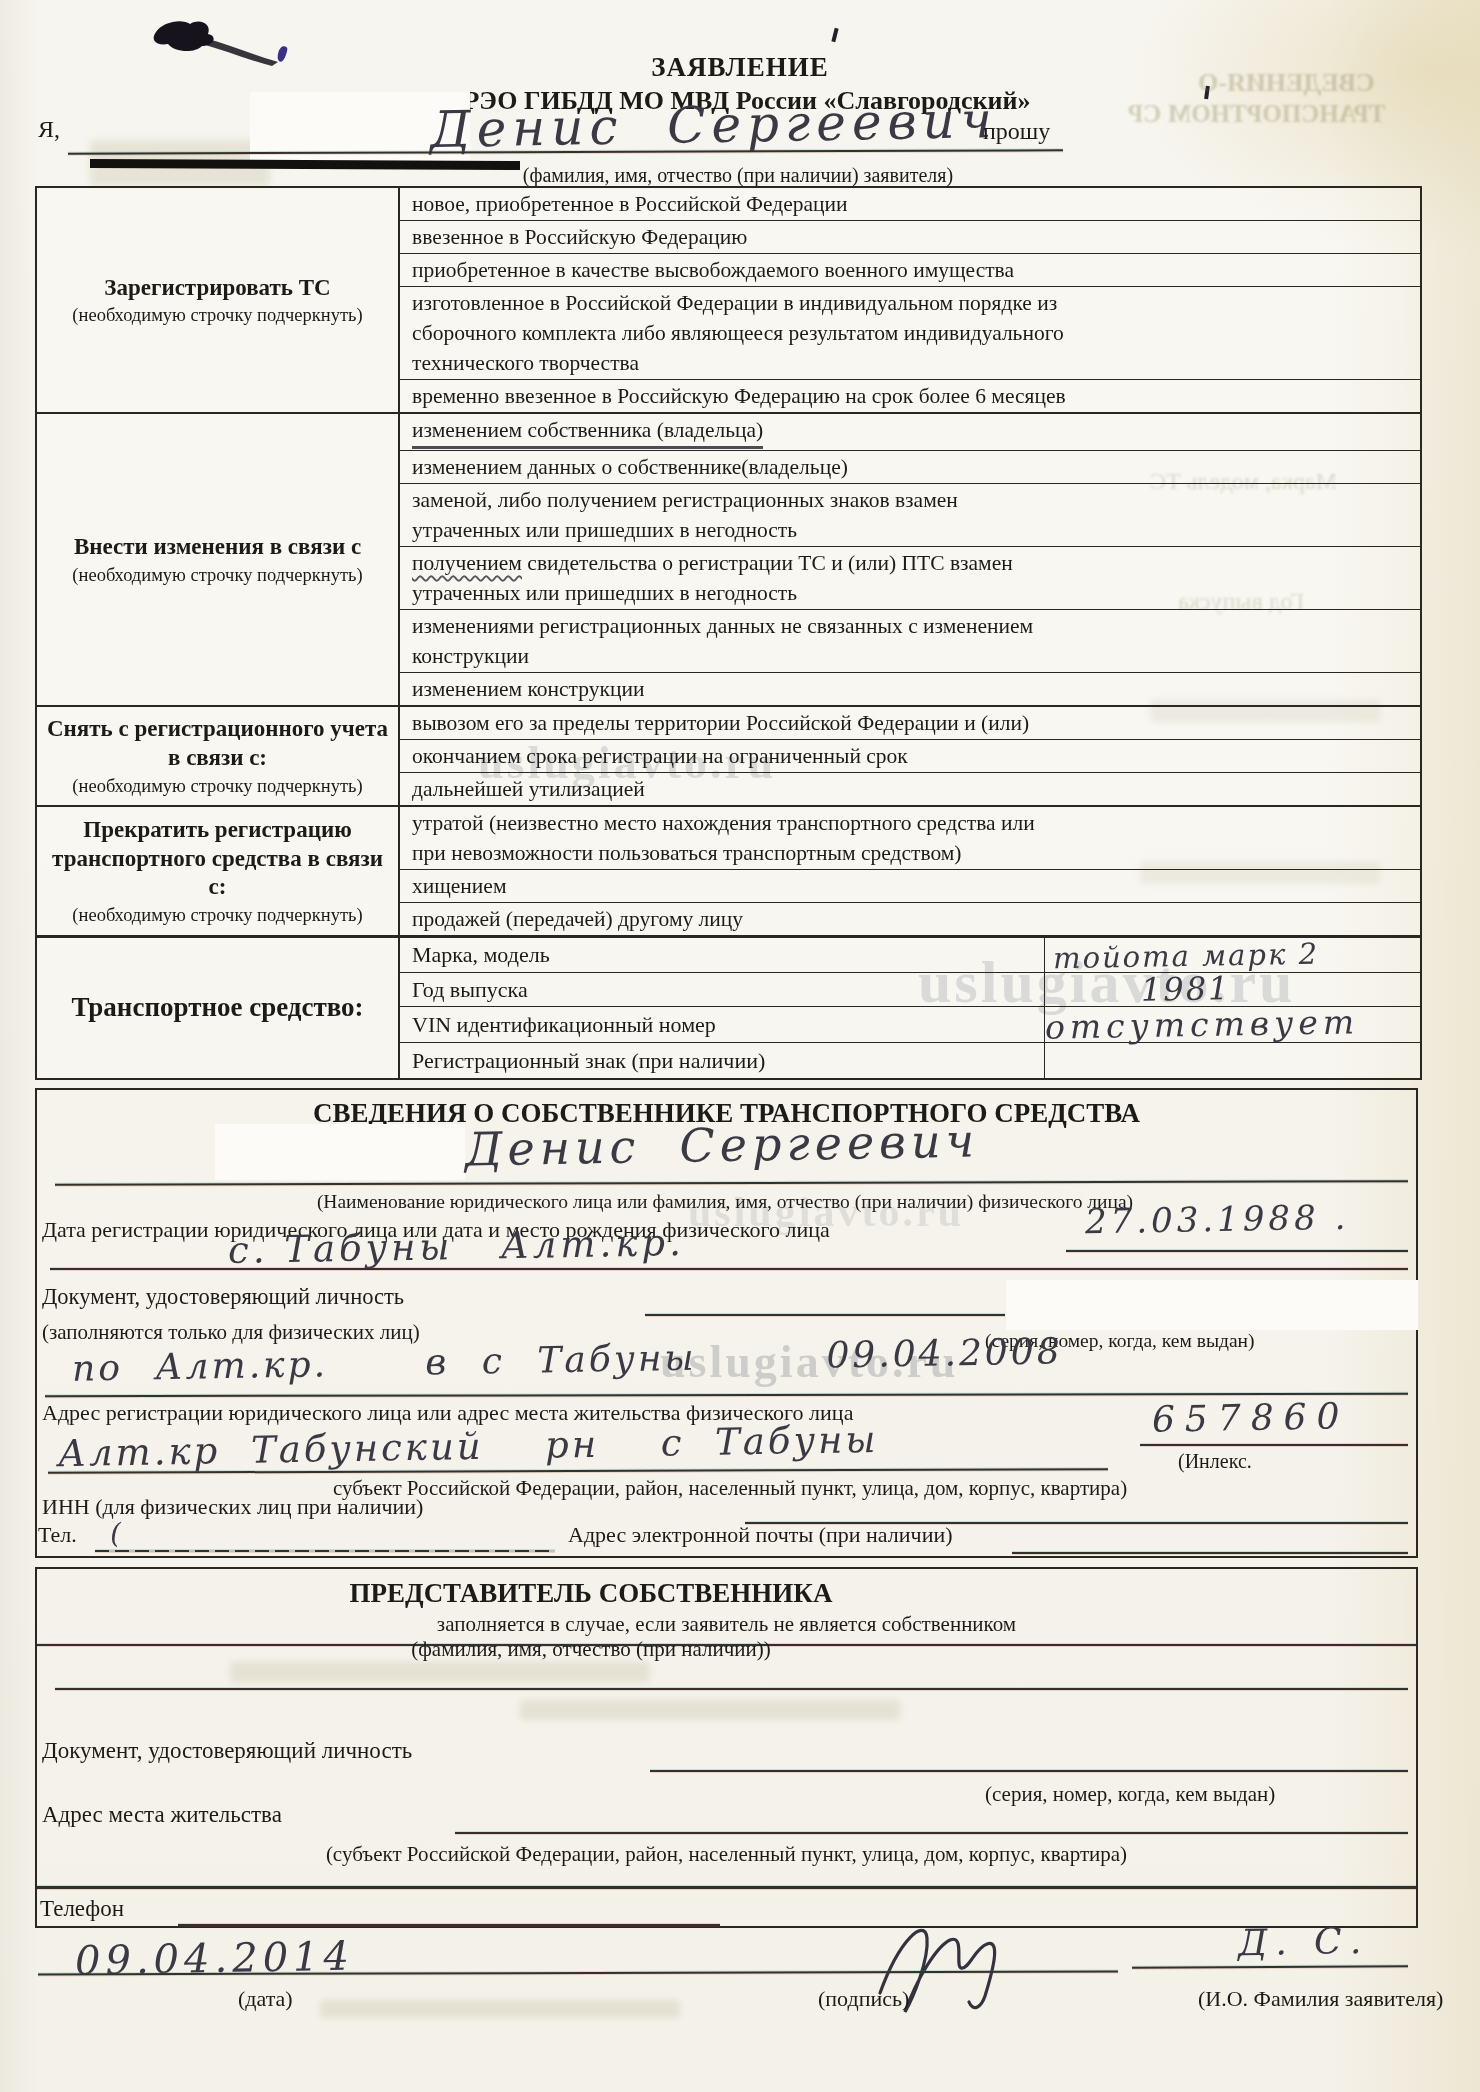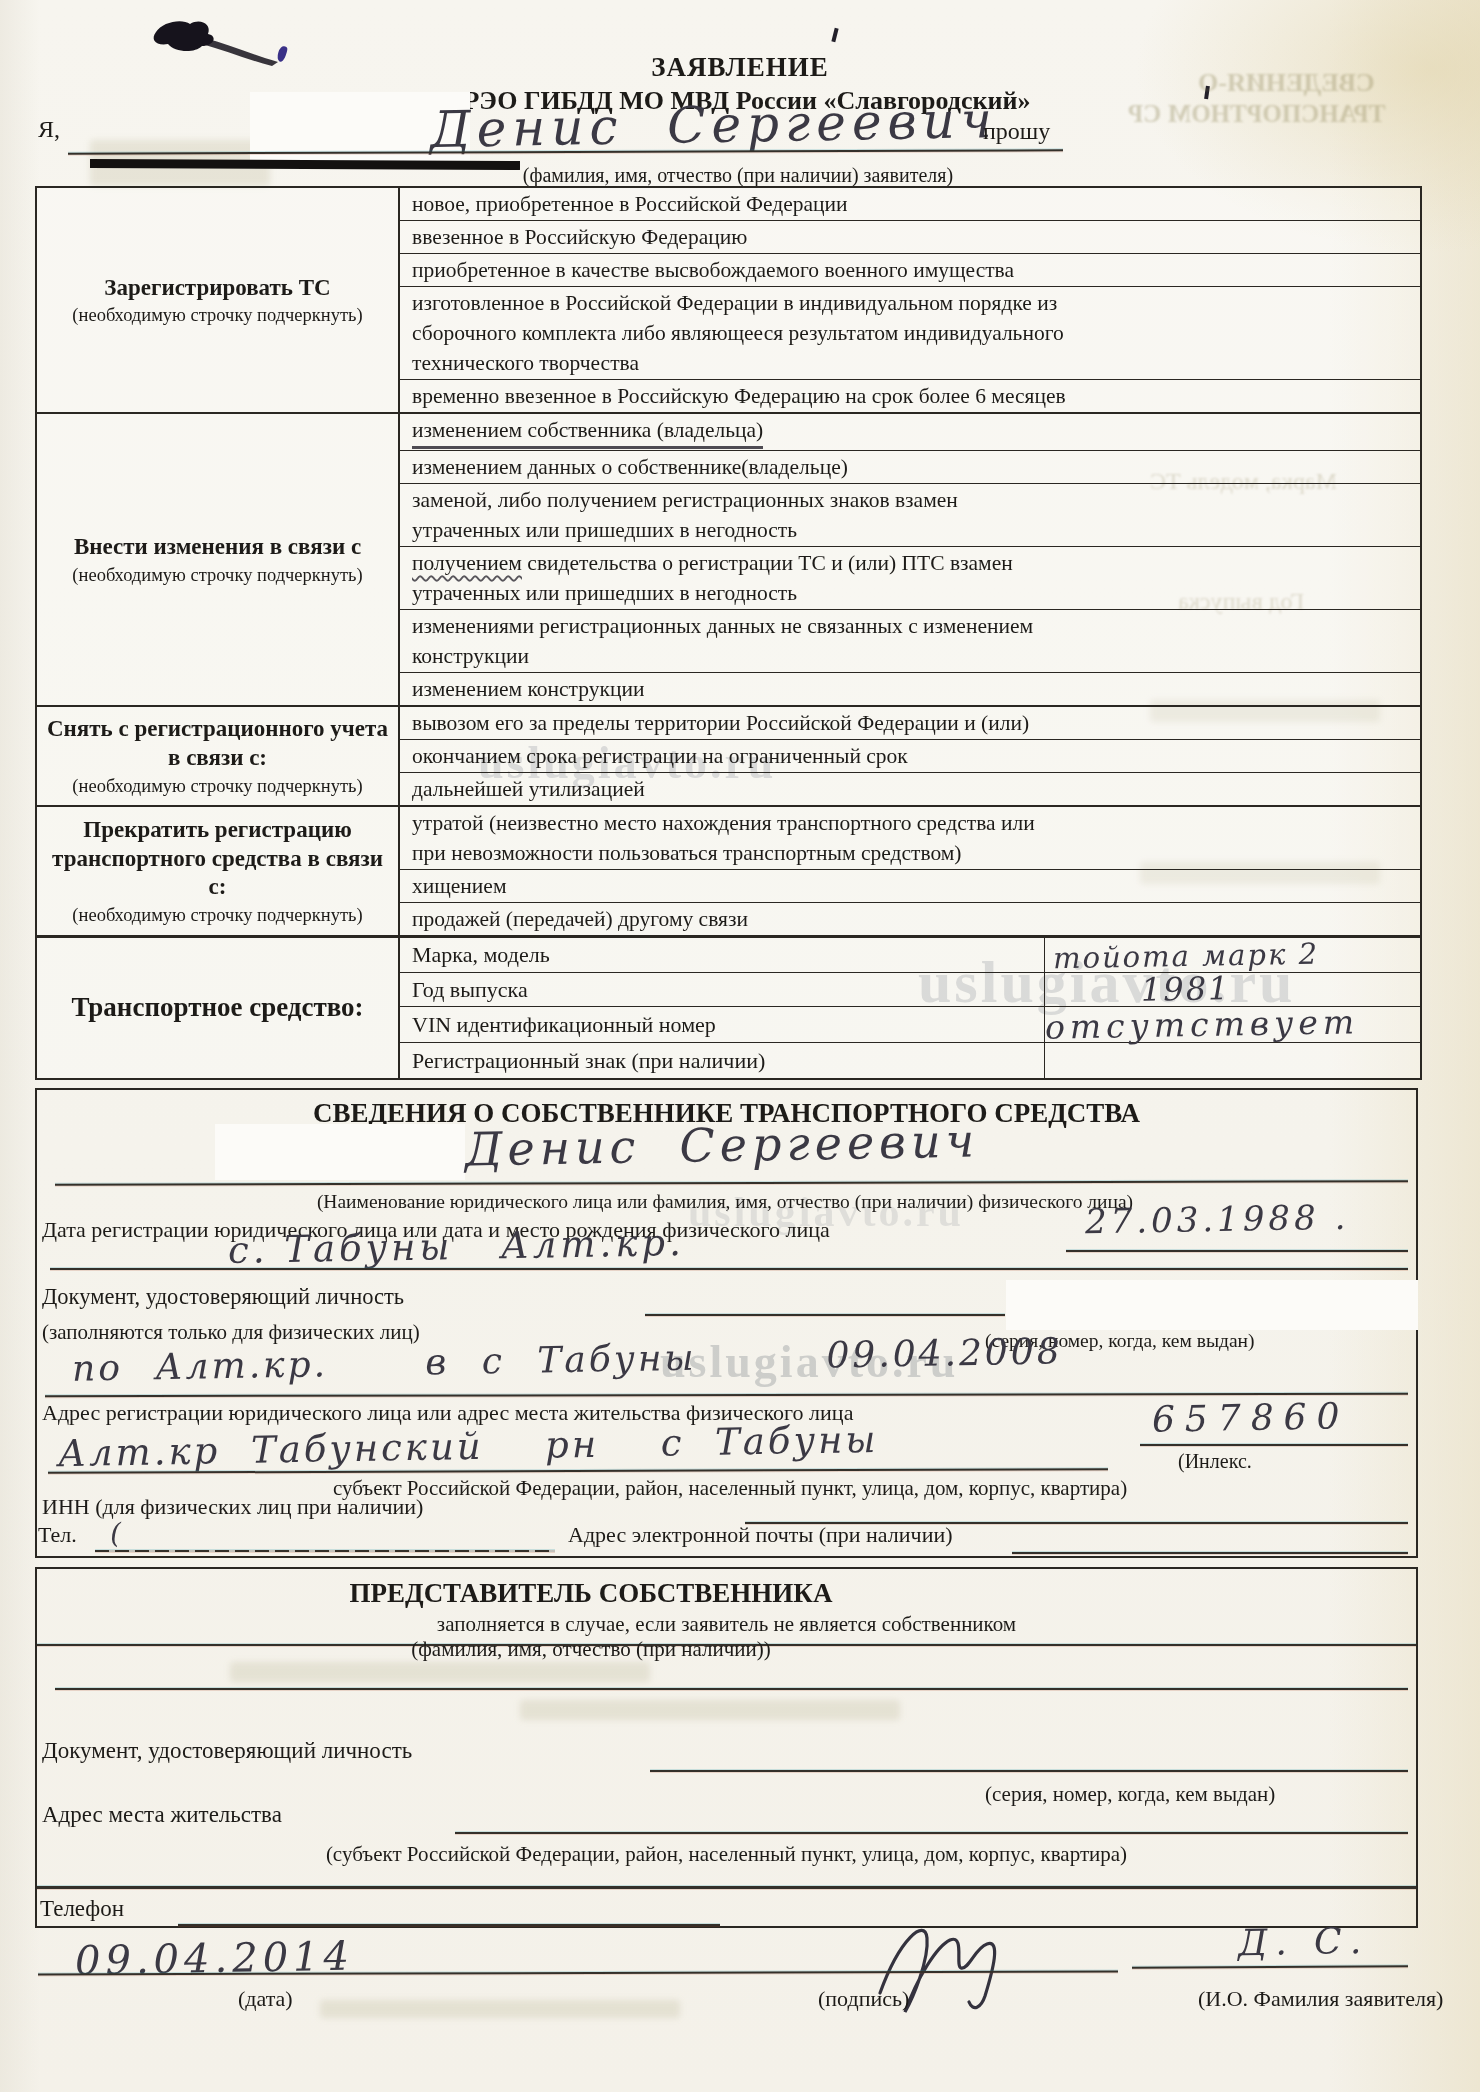--- a/index.html
+++ b/index.html
@@ -175,21 +175,21 @@
         <div class="sec-sub">(необходимую строчку подчеркнуть)</div>
       </div>
       <div class="sec-opts">
         <div class="opt" style="min-height:60px">
             <span>утратой (неизвестно место нахождения транспортного средства или при невозможности пользоваться транспортным средством)</span>
           </div>
         <div class="opt" style="min-height:28px">
             <span>хищением</span>
           </div>
         <div class="opt" style="min-height:30px">
-            <span>продажей (передачей) другому связи</span>
+            <span>продажей (передачей) другому лицу</span>
           </div>
       </div>
     </div>
 
     <div class="sec veh">
       <div class="sec-label">
         <div class="sec-title" style="font-size:27px;">Транспортное средство:</div>
       </div>
       <div class="sec-opts">
         <div class="vrow" style="min-height:34px">

